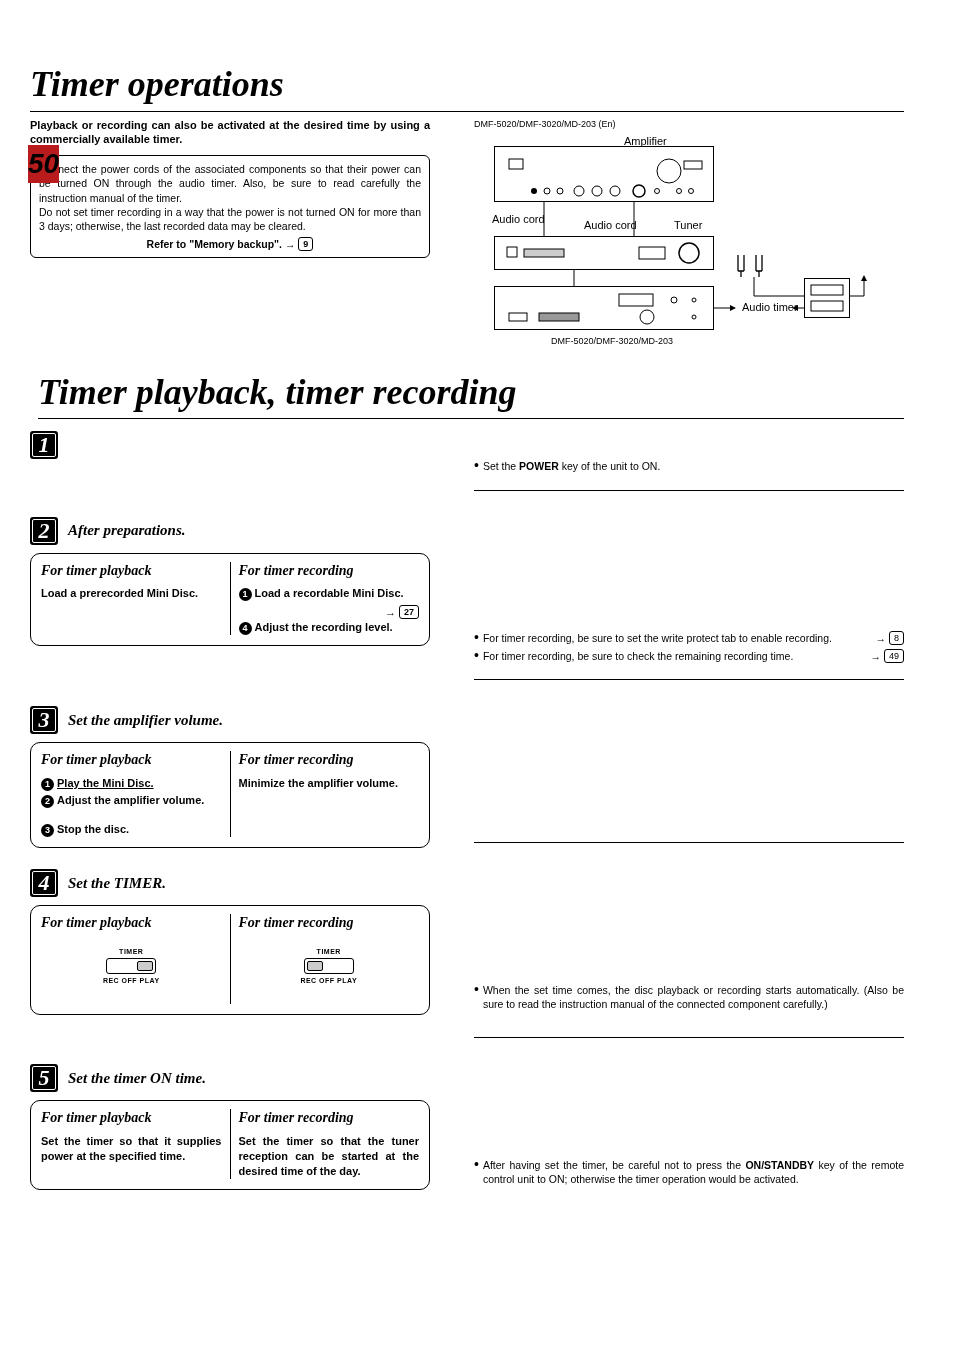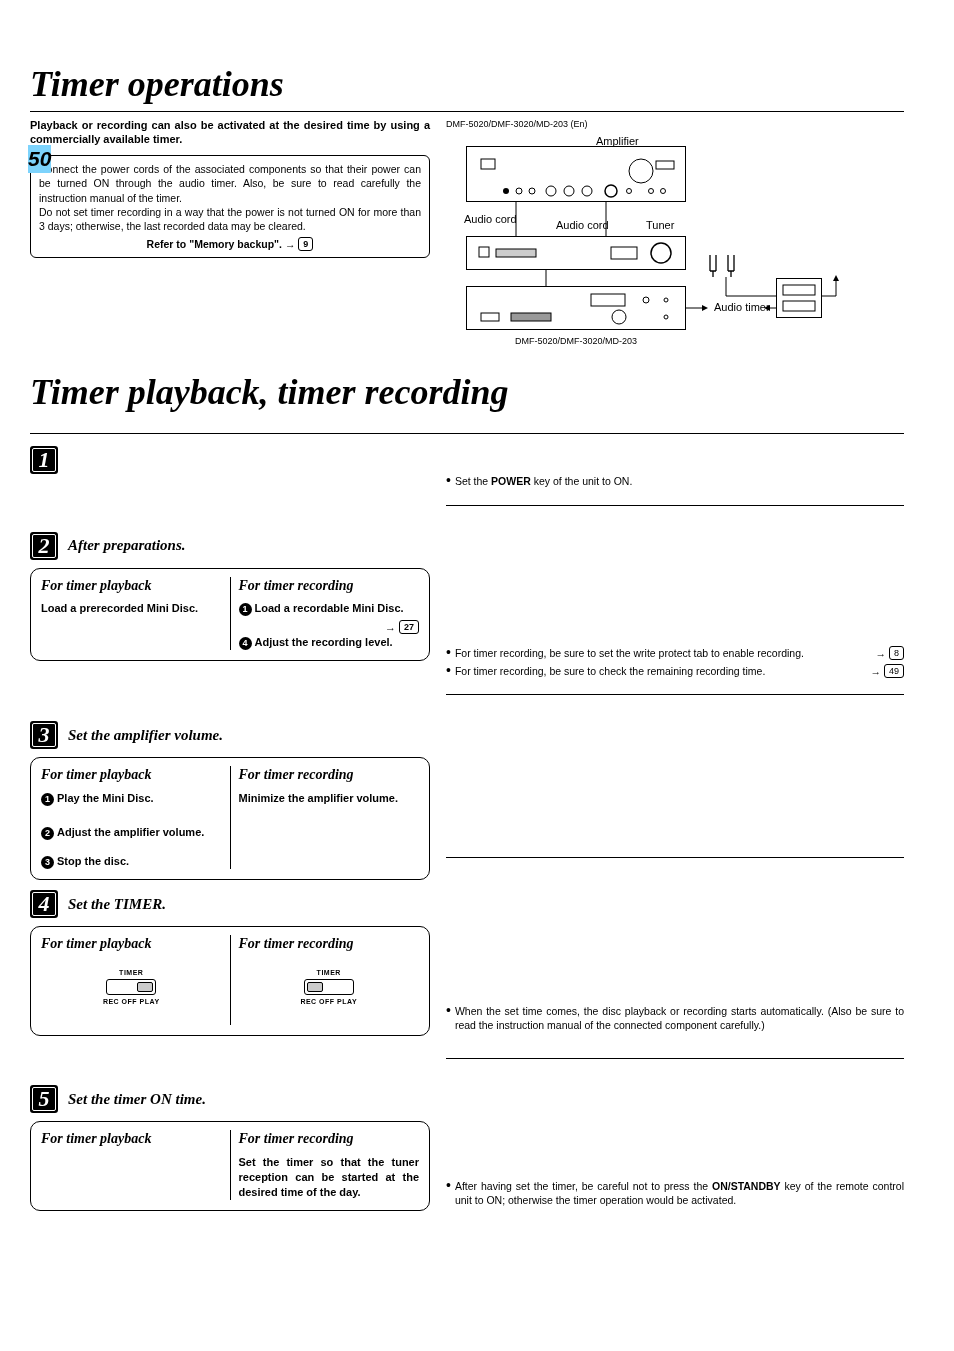--- a/index.html
+++ b/index.html
@@ -10,45 +10,45 @@
     width: 954px;
     margin: 0 auto;
     padding: 60px 50px 40px 30px;
     font-size: 11px;
     line-height: 1.35;
   }
   .page-num {
     position: absolute;
     left: 28px;
     top: 145px;
-    font-size: 21px;
+    font-size: 28px;
     font-weight: bold;
     font-style: italic;
     color: #000;
-    background: #7dd3fc;
+    background: #b91c1c;
     z-index: 10;
   }
   .bigtitle {
     font-size: 36px;
     font-weight: bold;
     font-style: italic;
     border-bottom: 1.5px solid #000;
     padding-bottom: 2px;
     margin-bottom: 6px;
     font-family: "Times New Roman", serif;
   }
   .subtitle-bar {
     display: flex;
     justify-content: flex-start;
     font-size: 9px;
     margin-bottom: 6px;
   }
   .two-col {
     display: flex;
-    gap: 16px;
+    gap: 44px;
   }
   .leftcol { width: 400px; flex-shrink: 0; }
   .rightcol { flex: 1; }
   .intro-bold {
     font-weight: bold;
     font-size: 11px;
     margin-bottom: 8px;
   }
   .info-box {
     border: 1px solid #000;
@@ -68,22 +68,22 @@
     padding: 0 4px;
     font-size: 9px;
     line-height: 12px;
     vertical-align: 1px;
   }
   .sec-title {
     font-size: 36px;
     font-weight: bold;
     font-style: italic;
     border-bottom: 1.5px solid #000;
-    padding-bottom: 17px;
-    margin: 16px 0 12px 0;
+    padding-bottom: 2px;
+    margin: 16px 0 12px 8px;
     font-family: "Times New Roman", serif;
   }
   .step {
     margin: 10px 0 6px 0;
   }
   .step-head {
     display: flex;
     align-items: center;
     gap: 10px;
     margin-bottom: 8px;
@@ -255,21 +255,21 @@
         <svg width="210" height="38" viewBox="0 0 210 38">
           <rect x="120" y="5" width="34" height="12" fill="none" stroke="#000"></rect>
           <circle cx="175" cy="11" r="3" fill="none" stroke="#000"></circle>
           <circle cx="195" cy="11" r="2" fill="none" stroke="#000"></circle>
           <rect x="10" y="24" width="18" height="8" fill="none" stroke="#000"></rect>
           <rect x="40" y="24" width="40" height="8" fill="#999" stroke="#000"></rect>
           <circle cx="148" cy="28" r="7" fill="none" stroke="#000"></circle>
           <circle cx="195" cy="28" r="2" fill="none" stroke="#000"></circle>
         </svg>
       </div>
-      <div class="caption-under" style="position:absolute; left:20px; top:197px; width:220px;">DMF-5020/DMF-3020/MD-203</div>
+      <div class="caption-under" style="position:absolute; left:28px; top:197px; width:220px;">DMF-5020/DMF-3020/MD-203</div>
 
       <span class="dlabel" style="left:268px; top:164px;">Audio timer</span>
       <div class="dev" style="left:330px; top:142px; width:46px; height:40px; border-width:1.5px;">
         <svg width="40" height="34">
           <rect x="4" y="4" width="32" height="10" fill="none" stroke="#000"></rect>
           <rect x="4" y="20" width="32" height="10" fill="none" stroke="#000"></rect>
         </svg>
       </div>
 
       <svg style="position:absolute; left:258px; top:115px;" width="40" height="30">
@@ -346,21 +346,21 @@
 
 <div class="two-col step">
   <div class="leftcol">
     <div class="step-head">
       <div class="step-num">3</div>
       <div class="step-title">Set the amplifier volume.</div>
     </div>
     <div class="splitbox">
       <div class="splitcol">
         <div class="split-h">For timer playback</div>
-        <div class="bodyb" style="margin-bottom:19px;"><span class="circled">1</span><span>Play the Mini Disc.</span></div>
+        <div class="bodyb" style="margin-bottom:2px;text-decoration:underline;"><span class="circled">1</span><span>Play the Mini Disc.</span></div>
         <div class="bodyb" style="margin-bottom:14px; padding-left:0;"><span class="circled">2</span><span>Adjust the amplifier volume.</span></div>
         <div class="bodyb"><span class="circled">3</span><span>Stop the disc.</span></div>
       </div>
       <div class="splitcol">
         <div class="split-h">For timer recording</div>
         <div class="bodyb just">Minimize the amplifier volume.</div>
       </div>
     </div>
   </div>
   <div class="rightcol">
@@ -406,20 +406,21 @@
 
 <div class="two-col step">
   <div class="leftcol">
     <div class="step-head">
       <div class="step-num">5</div>
       <div class="step-title">Set the timer ON time.</div>
     </div>
     <div class="splitbox">
       <div class="splitcol">
         <div class="split-h">For timer playback</div>
+        <div class="bodyb just">Set the timer so that it supplies power at the specified time.</div>
       </div>
       <div class="splitcol">
         <div class="split-h">For timer recording</div>
         <div class="bodyb just">Set the timer so that the tuner reception can be started at the desired time of the day.</div>
       </div>
     </div>
   </div>
   <div class="rightcol">
     <div style="height:90px;"></div>
     <div class="right-note">

